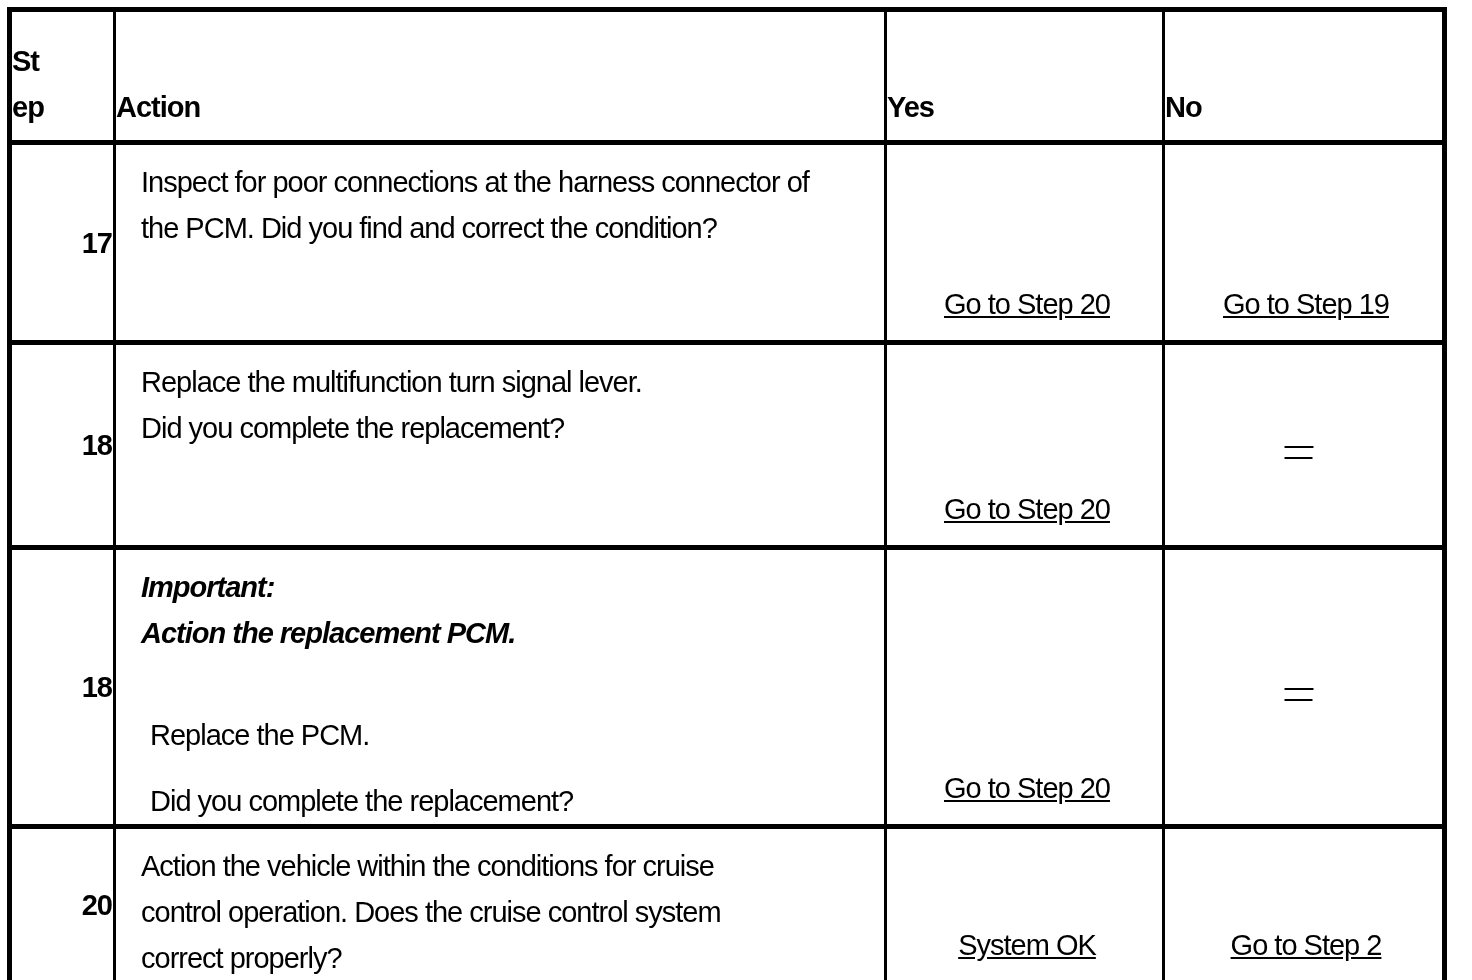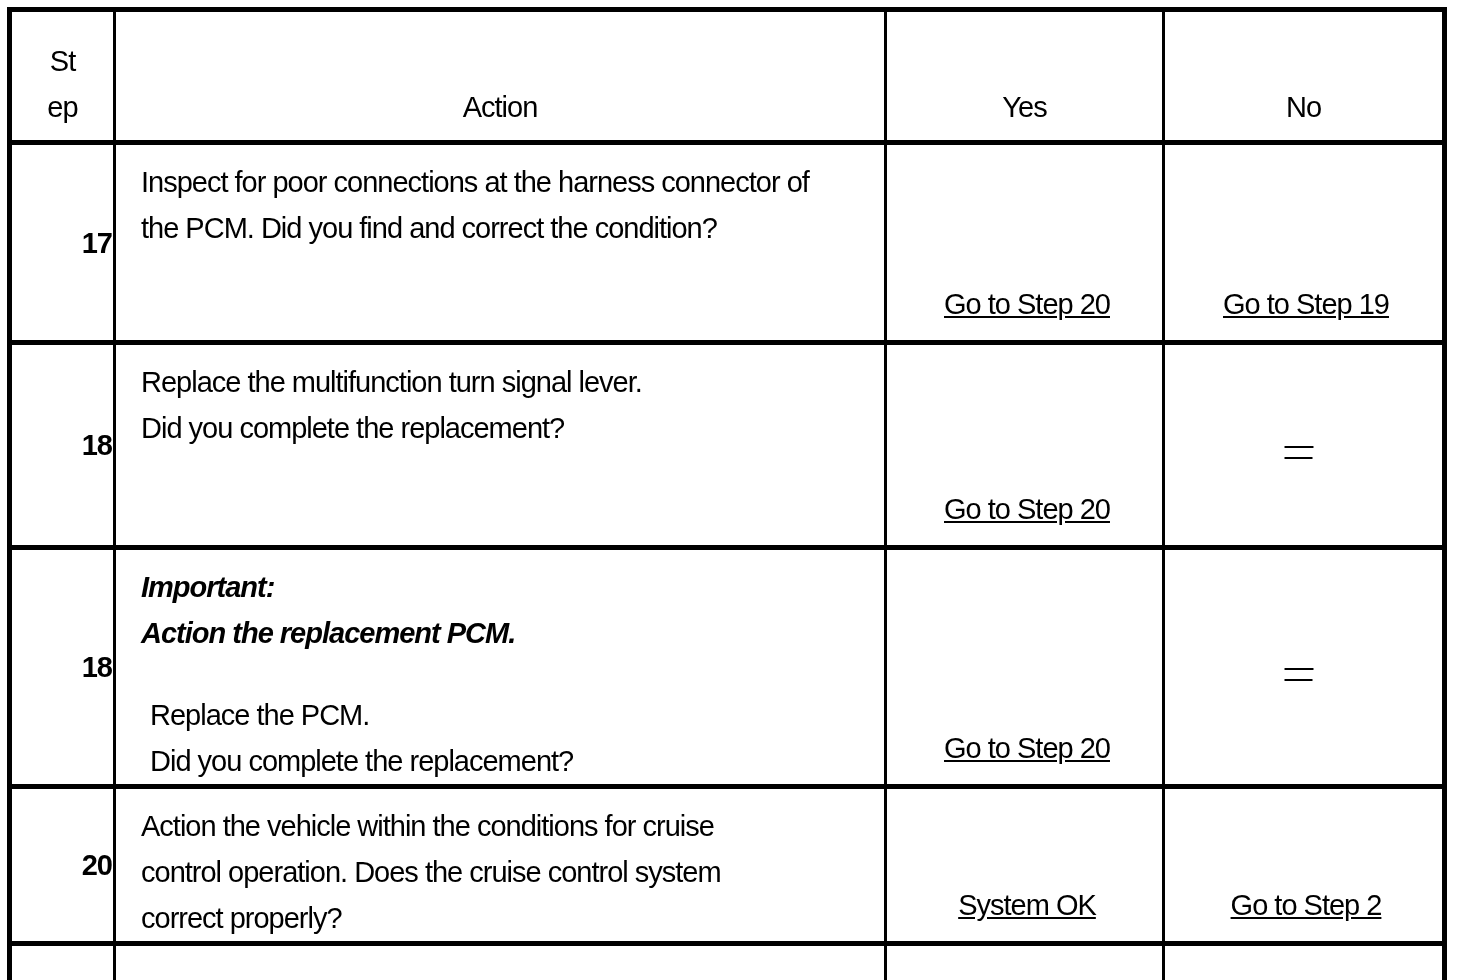--- a/index.html
+++ b/index.html
@@ -31,40 +31,40 @@
     border-bottom: 5px solid #000000;
     background: #ffffff;
     font-size: 29px;
     letter-spacing: -1px;
     line-height: 46px;
     overflow: hidden;
     padding-left: 25px;
   }
   
   tr.hdr th {
-    font-weight: normal;
+    font-weight: bold;
     vertical-align: bottom;
-    text-align: center;
+    text-align: left;
     padding: 0 0 10px 0;
   }
   
   td.step {
     text-align: right;
     vertical-align: middle;
     font-weight: bold;
   }
   
   td.action {
     vertical-align: top;
     text-align: left;
     padding: 14px 24px 0 17px;
   }
   td.action .bold-line { font-weight: bold; font-style: italic; }
   td.action .spacer { height: 36px; }
-  td.action .indented { margin-left: 9px; }
+  td.action .indented { margin-left: 9px; margin-top: 20px; }
   
   td.result {
     vertical-align: bottom;
     text-align: center;
     padding: 0 20px 13px 0;
     text-decoration: underline;
   }
   td.result.dash {
     vertical-align: middle;
     padding: 0 10px 0 0;

